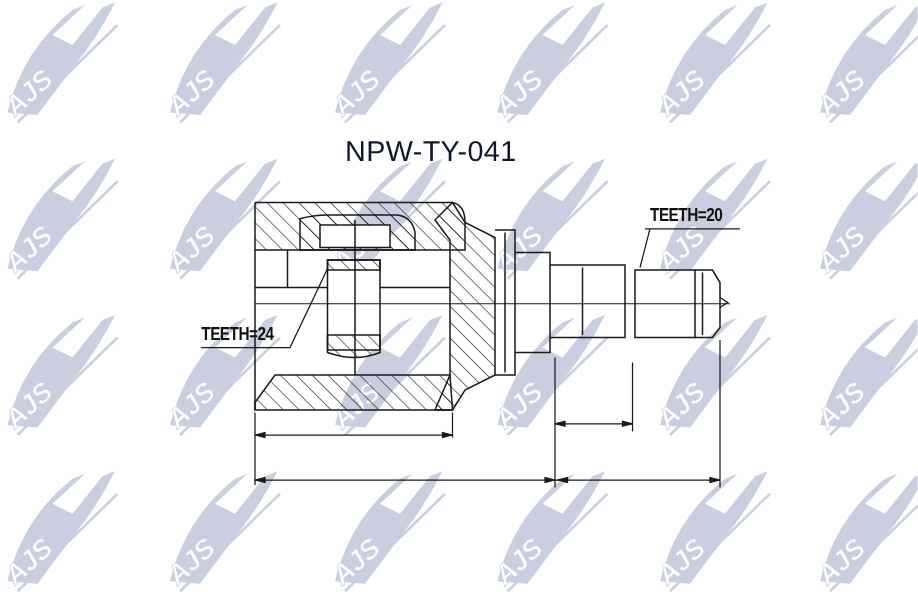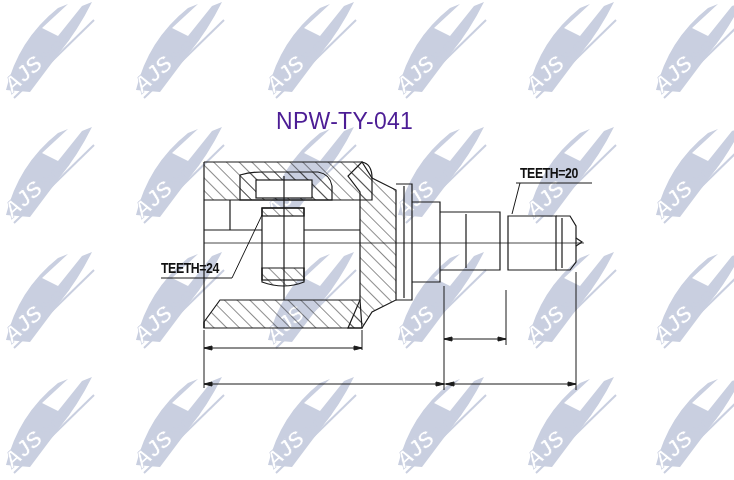--- a/index.html
+++ b/index.html
@@ -1,19 +1,19 @@
 <!DOCTYPE html>
 <html><head>
 <meta charset="utf-8">
 <style>
   html, body { margin: 0; padding: 0; background: #ffffff; }
   body { width: 734px; height: 480px; position: relative; overflow: hidden; font-family: "Liberation Sans", sans-serif; }
   .wm-layer { position: absolute; left: 0; top: 0; width: 734px; height: 480px; }
   .drawing { position: absolute; left: 0; top: 0; width: 734px; height: 480px; }
-  .title { position: absolute; left: 276px; top: 108px; font-size: 23px; color: #4c1d95; letter-spacing: 0.3px; }
+  .title { position: absolute; left: 276px; top: 108px; font-size: 23px; color: #0f172a; letter-spacing: 0.3px; }
   .teeth-label { position: absolute; font-family: "Liberation Sans Narrow", "Liberation Sans", sans-serif; font-weight: bold; font-size: 15px; color: #111; transform: scaleX(0.82); transform-origin: left top; letter-spacing: -0.5px; }
   .teeth-left { left: 161px; top: 259px; }
   .teeth-right { left: 520px; top: 164px; }
 </style>
 </head>
 <body>
 
 <svg class="wm-layer" viewBox="0 0 734 480" xmlns="http://www.w3.org/2000/svg">
   <defs>
     <g id="ajs-logo">

